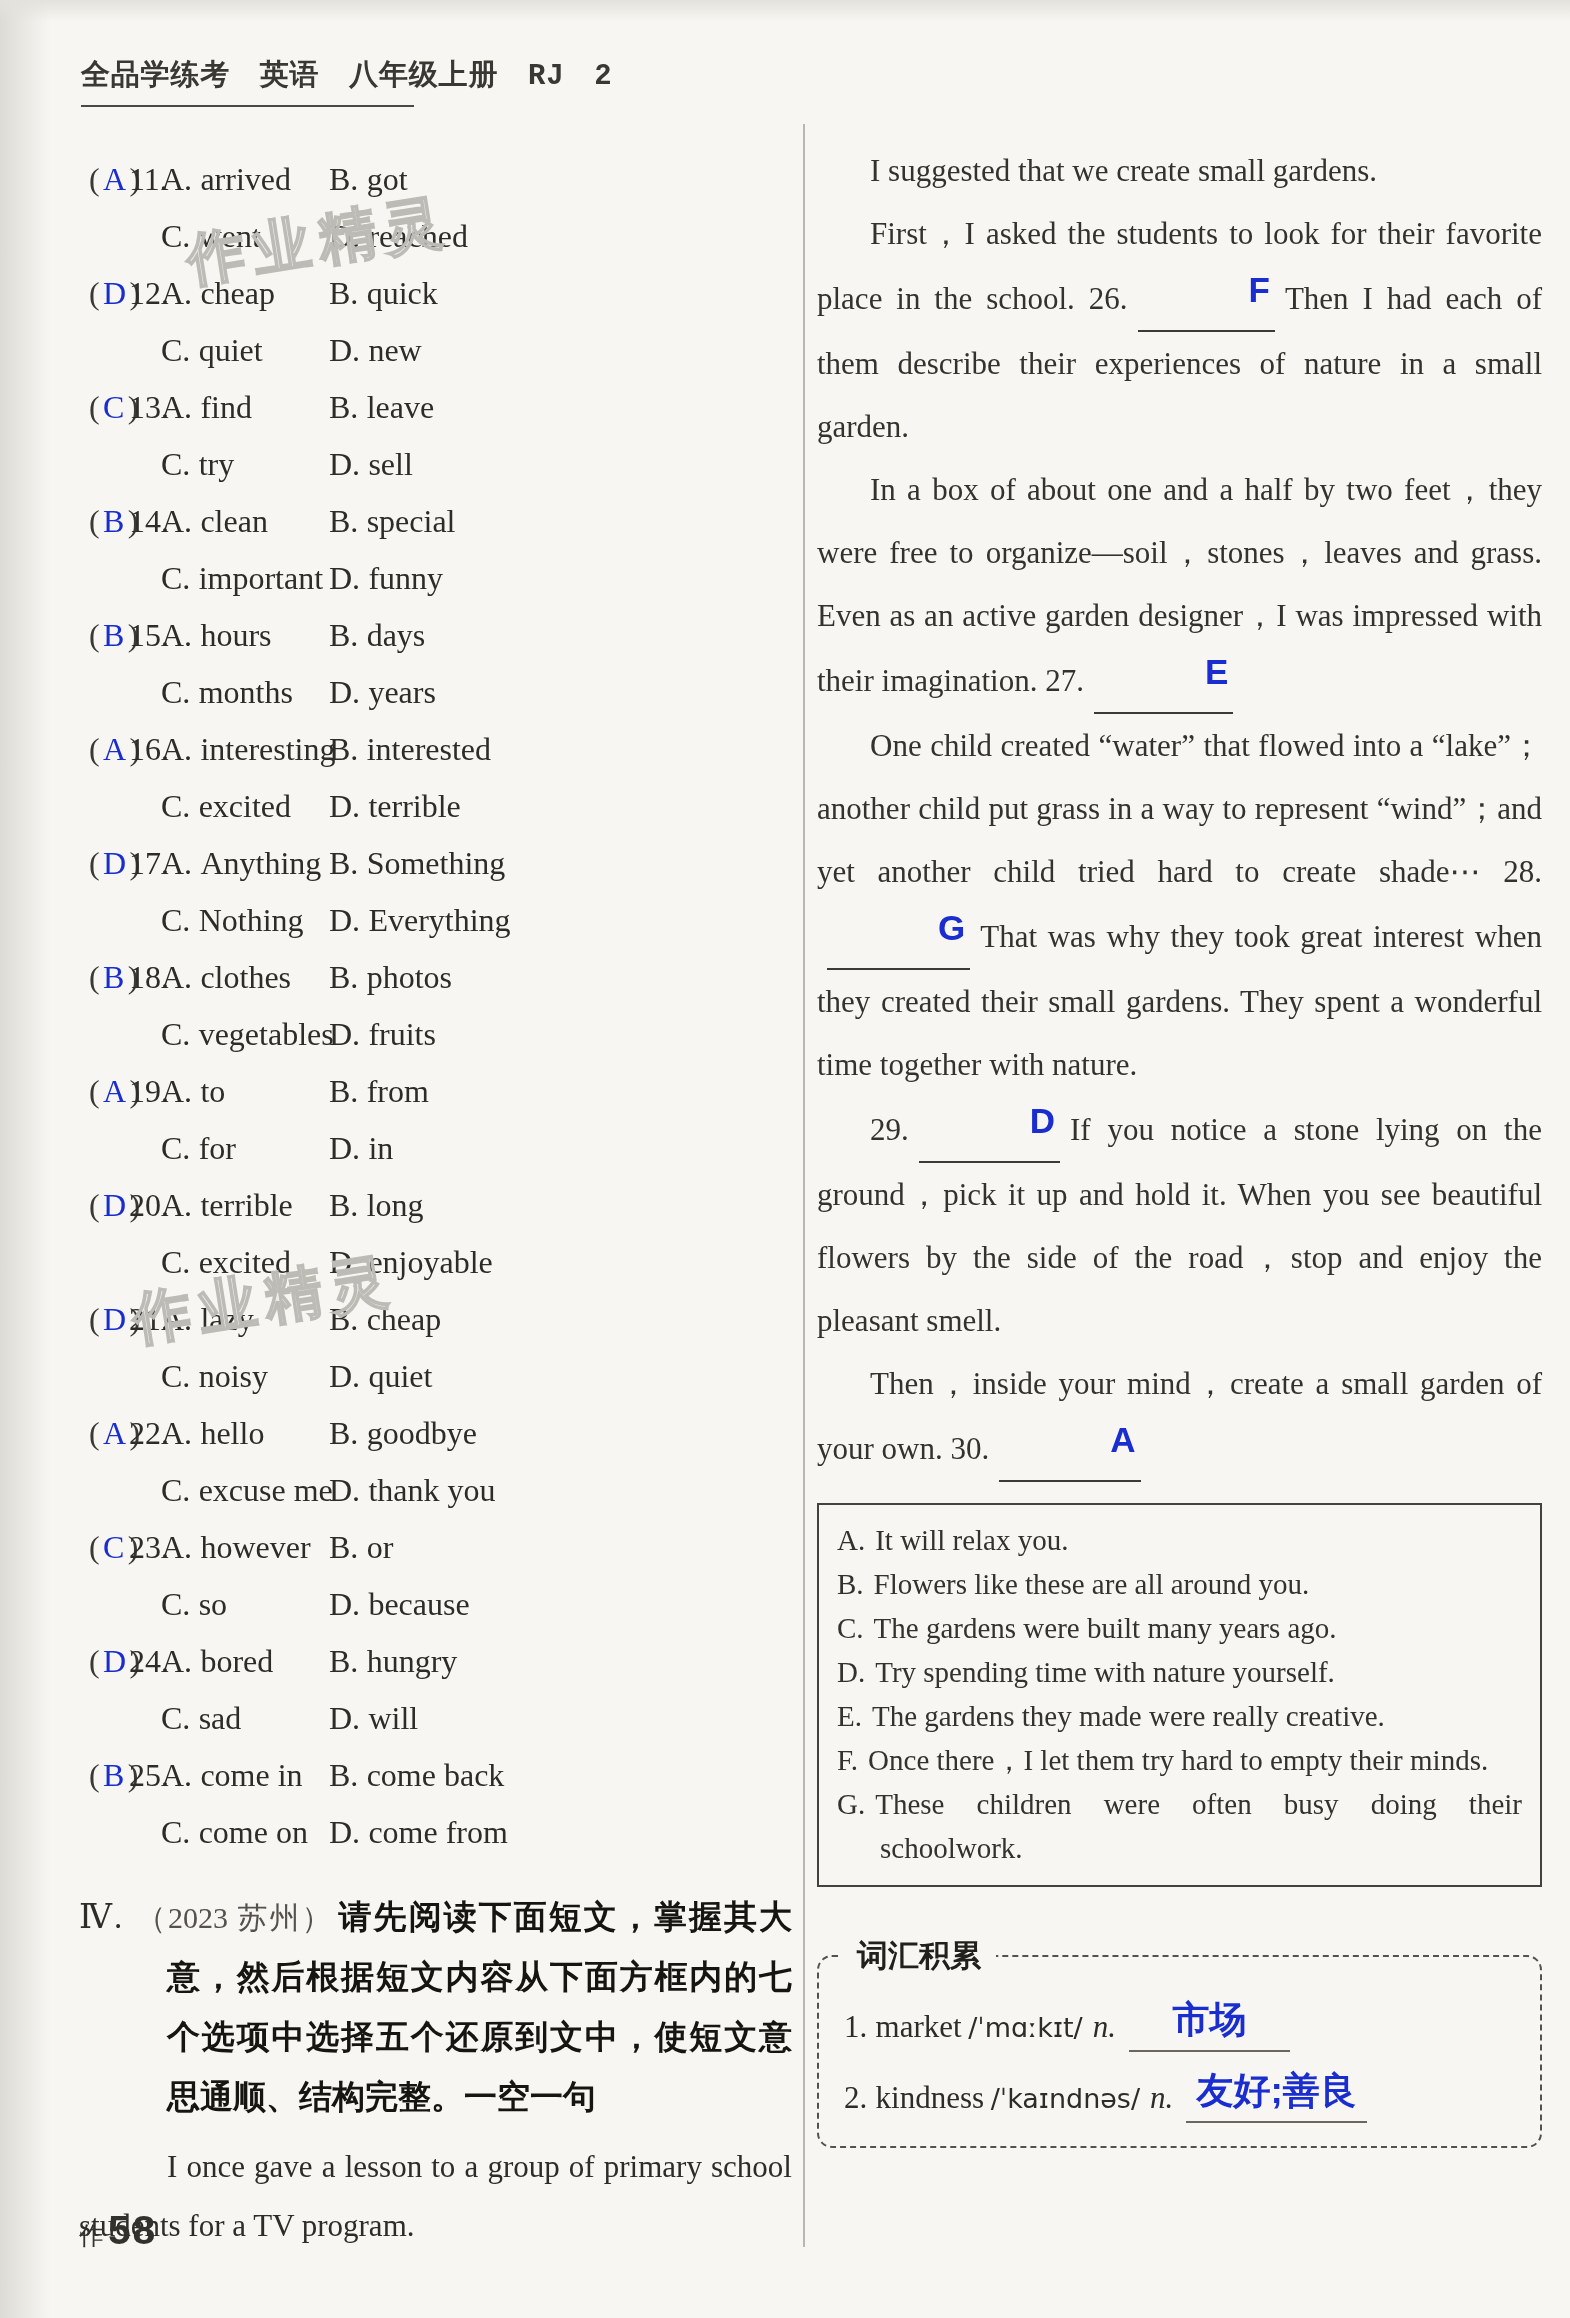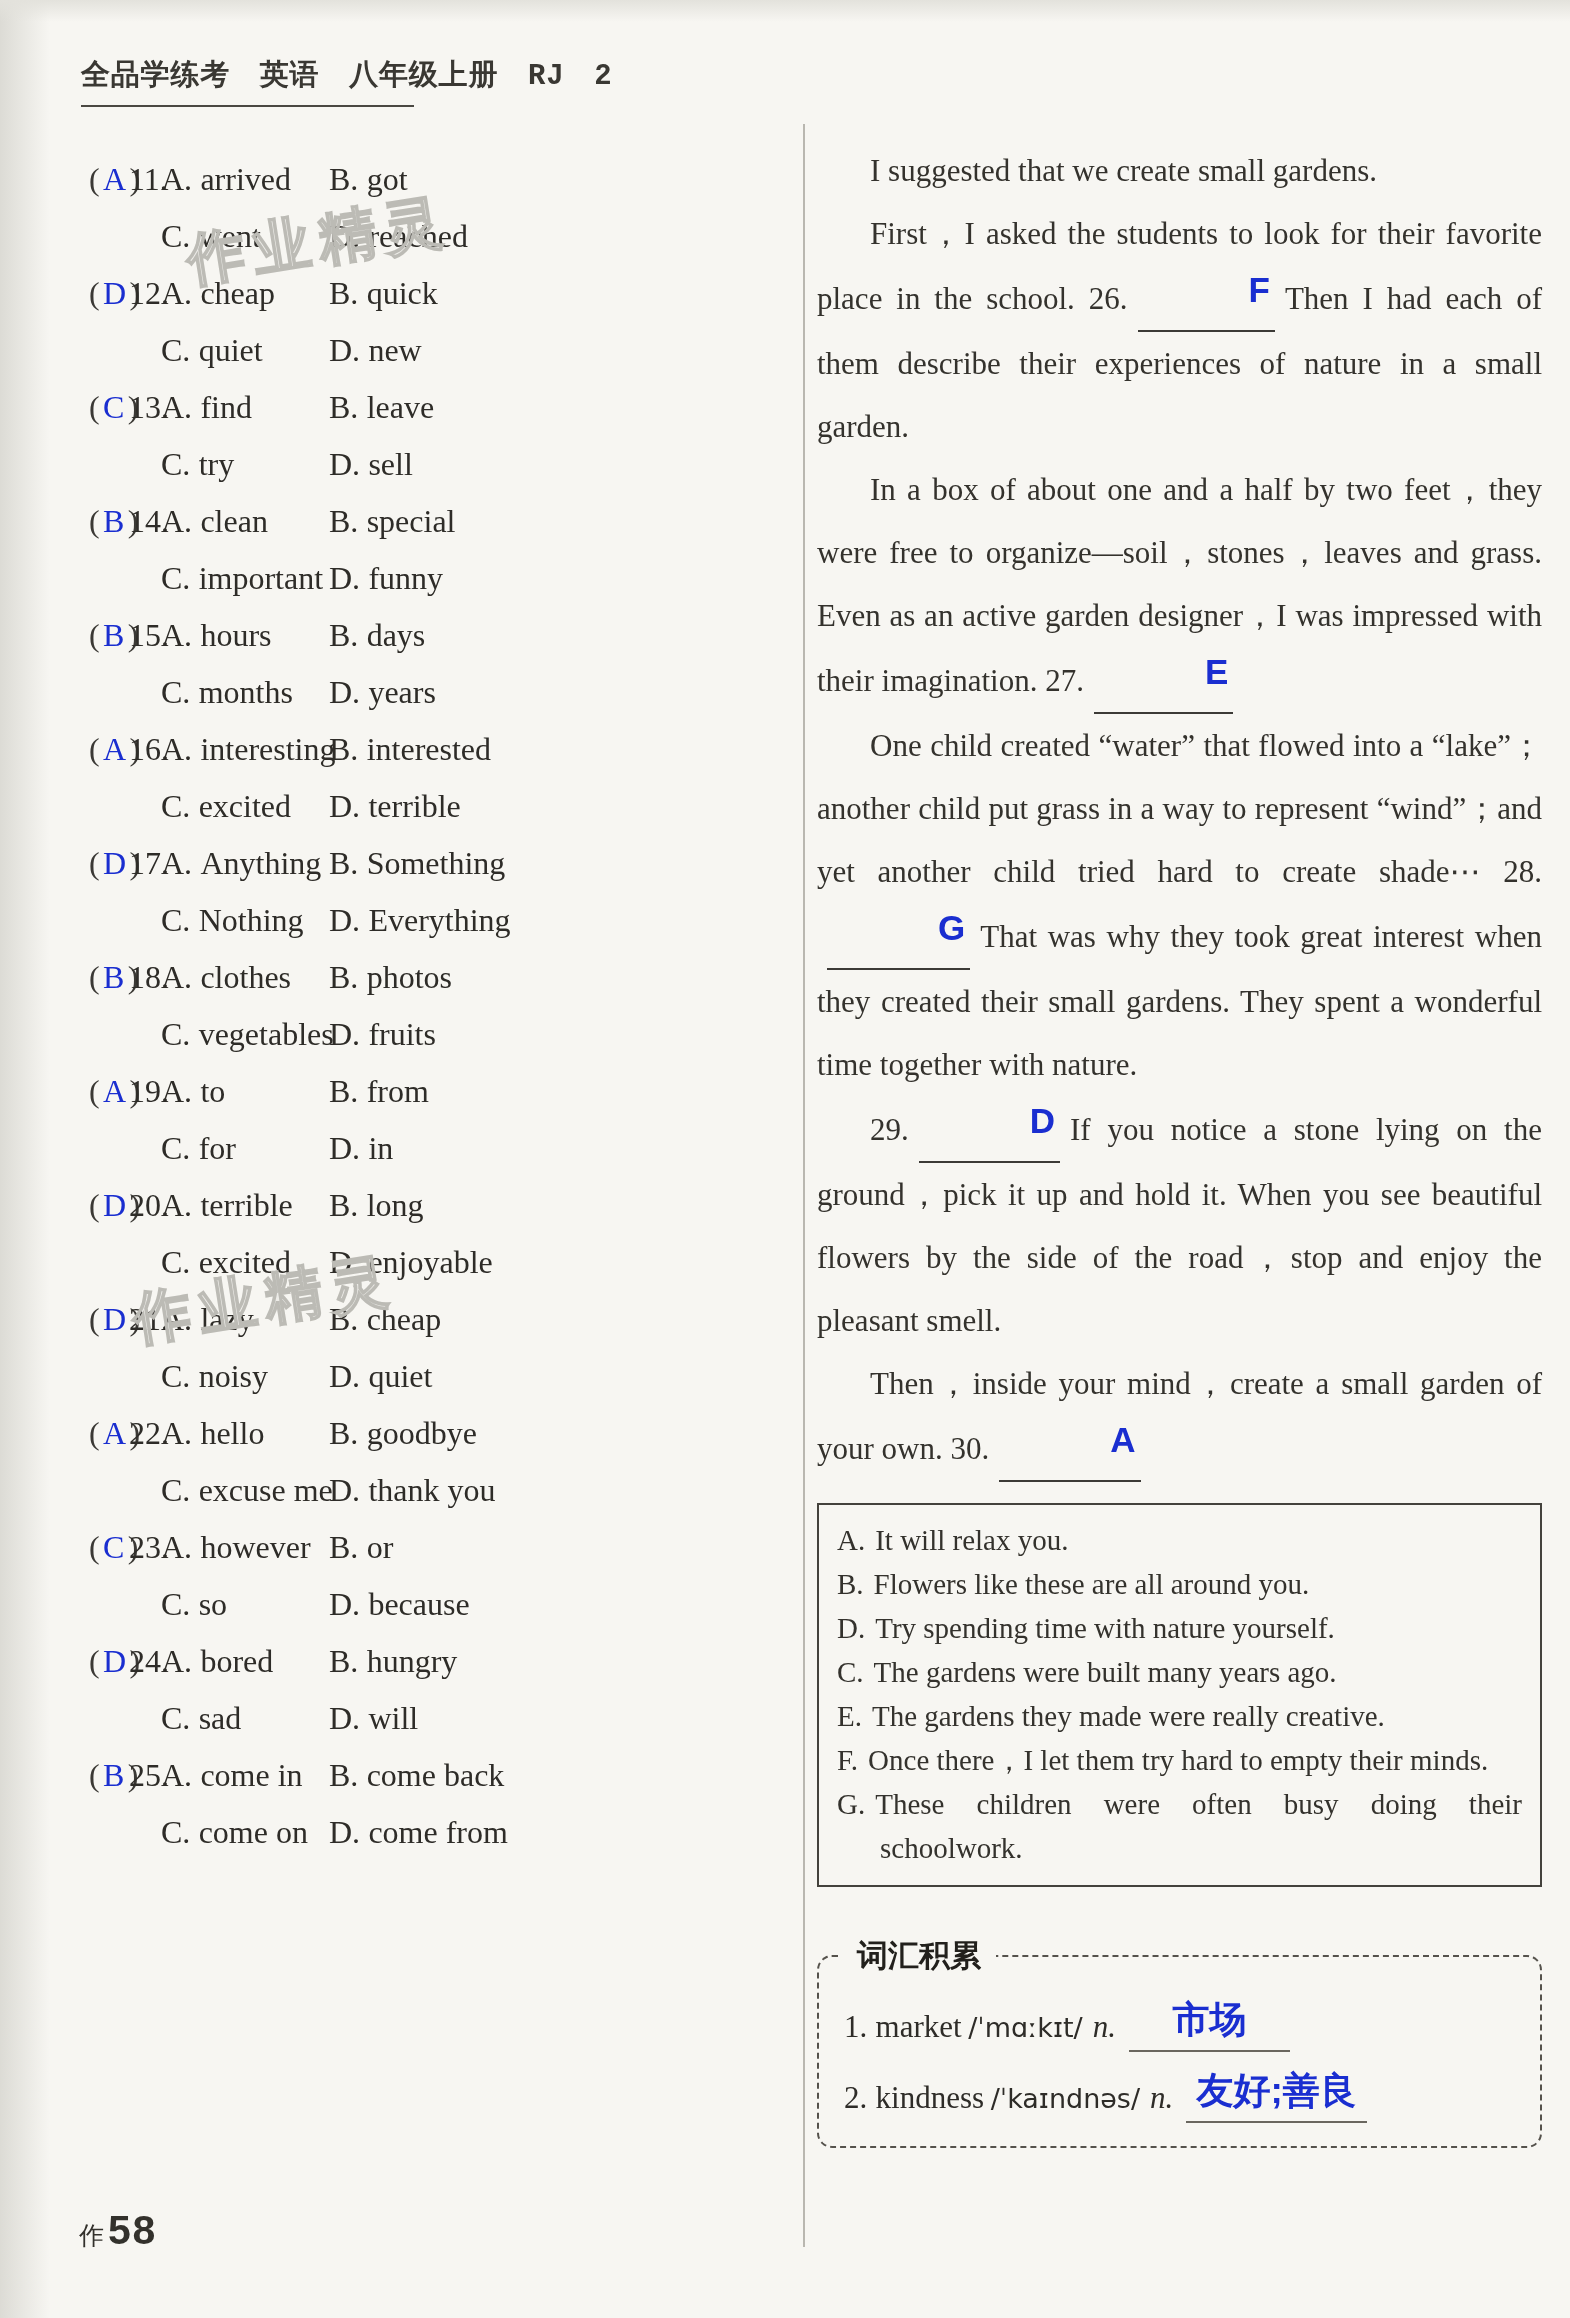--- a/index.html
+++ b/index.html
@@ -220,35 +220,41 @@
 
     <div class="q">
       <span class="ans">(<b class="blue">B</b>)</span>
       <span class="num">25.</span>
       <span class="opt oa"><i class="ol">A.</i><span>come in</span></span>
       <span class="opt ob"><i class="ol">B.</i><span>come back</span></span>
       <span class="opt oc"><i class="ol">C.</i><span>come on</span></span>
       <span class="opt od"><i class="ol">D.</i><span>come from</span></span>
     </div>
 
+    <section class="sec4">
+      <div class="sec4-head">
+        <span class="sec4-roman">Ⅳ.</span><span class="sec4-src">（2023 苏州）</span><span class="sec4-instr">请先阅读下面短文，掌握其大意，然后根据短文内容从下面方框内的七个选项中选择五个还原到文中，使短文意思通顺、结构完整。一空一句</span>
+      </div>
+      <p class="intro">I once gave a lesson to a group of primary school students for a TV program.</p>
+    </section>
   </div>
 
   <div class="rightcol">
     <p class="rp"><span>I suggested that we create small gardens.</span></p>
     <p class="rp"><span>First，I asked the students to look for their favorite place in the school. 26.</span><span class="blank"><b class="hand">F</b></span><span>Then I had each of them describe their experiences of nature in a small garden.</span></p>
     <p class="rp"><span>In a box of about one and a half by two feet，they were free to organize—soil，stones，leaves and grass. Even as an active garden designer，I was impressed with their imagination. 27.</span><span class="blank"><b class="hand">E</b></span></p>
     <p class="rp"><span>One child created “water” that flowed into a “lake”；another child put grass in a way to represent “wind”；and yet another child tried hard to create shade⋯ 28.</span><span class="blank"><b class="hand">G</b></span><span>That was why they took great interest when they created their small gardens. They spent a wonderful time together with nature.</span></p>
     <p class="rp"><span>29.</span><span class="blank"><b class="hand">D</b></span><span>If you notice a stone lying on the ground，pick it up and hold it. When you see beautiful flowers by the side of the road，stop and enjoy the pleasant smell.</span></p>
     <p class="rp"><span>Then，inside your mind，create a small garden of your own. 30.</span><span class="blank"><b class="hand">A</b></span></p>
 
     <div class="obox">
       <p class="oitem"><span class="ol2">A.</span><span>It will relax you.</span></p>
       <p class="oitem"><span class="ol2">B.</span><span>Flowers like these are all around you.</span></p>
+      <p class="oitem"><span class="ol2">C.</span><span>The gardens were built many years ago.</span></p>
       <p class="oitem"><span class="ol2">D.</span><span>Try spending time with nature yourself.</span></p>
-      <p class="oitem"><span class="ol2">C.</span><span>The gardens were built many years ago.</span></p>
       <p class="oitem"><span class="ol2">E.</span><span>The gardens they made were really creative.</span></p>
       <p class="oitem"><span class="ol2">F.</span><span>Once there，I let them try hard to empty their minds.</span></p>
       <p class="oitem"><span class="ol2">G.</span><span>These children were often busy doing their schoolwork.</span></p>
     </div>
 
     <div class="vbox">
       <div class="vtitle">词汇积累</div>
       <div class="vitem">
         <span class="vnum">1.</span><span class="vword">market</span><span class="vipa">/ˈmɑːkɪt/</span><i class="vpos">n.</i><span class="vblank"><b class="hand">市场</b></span>
       </div>

